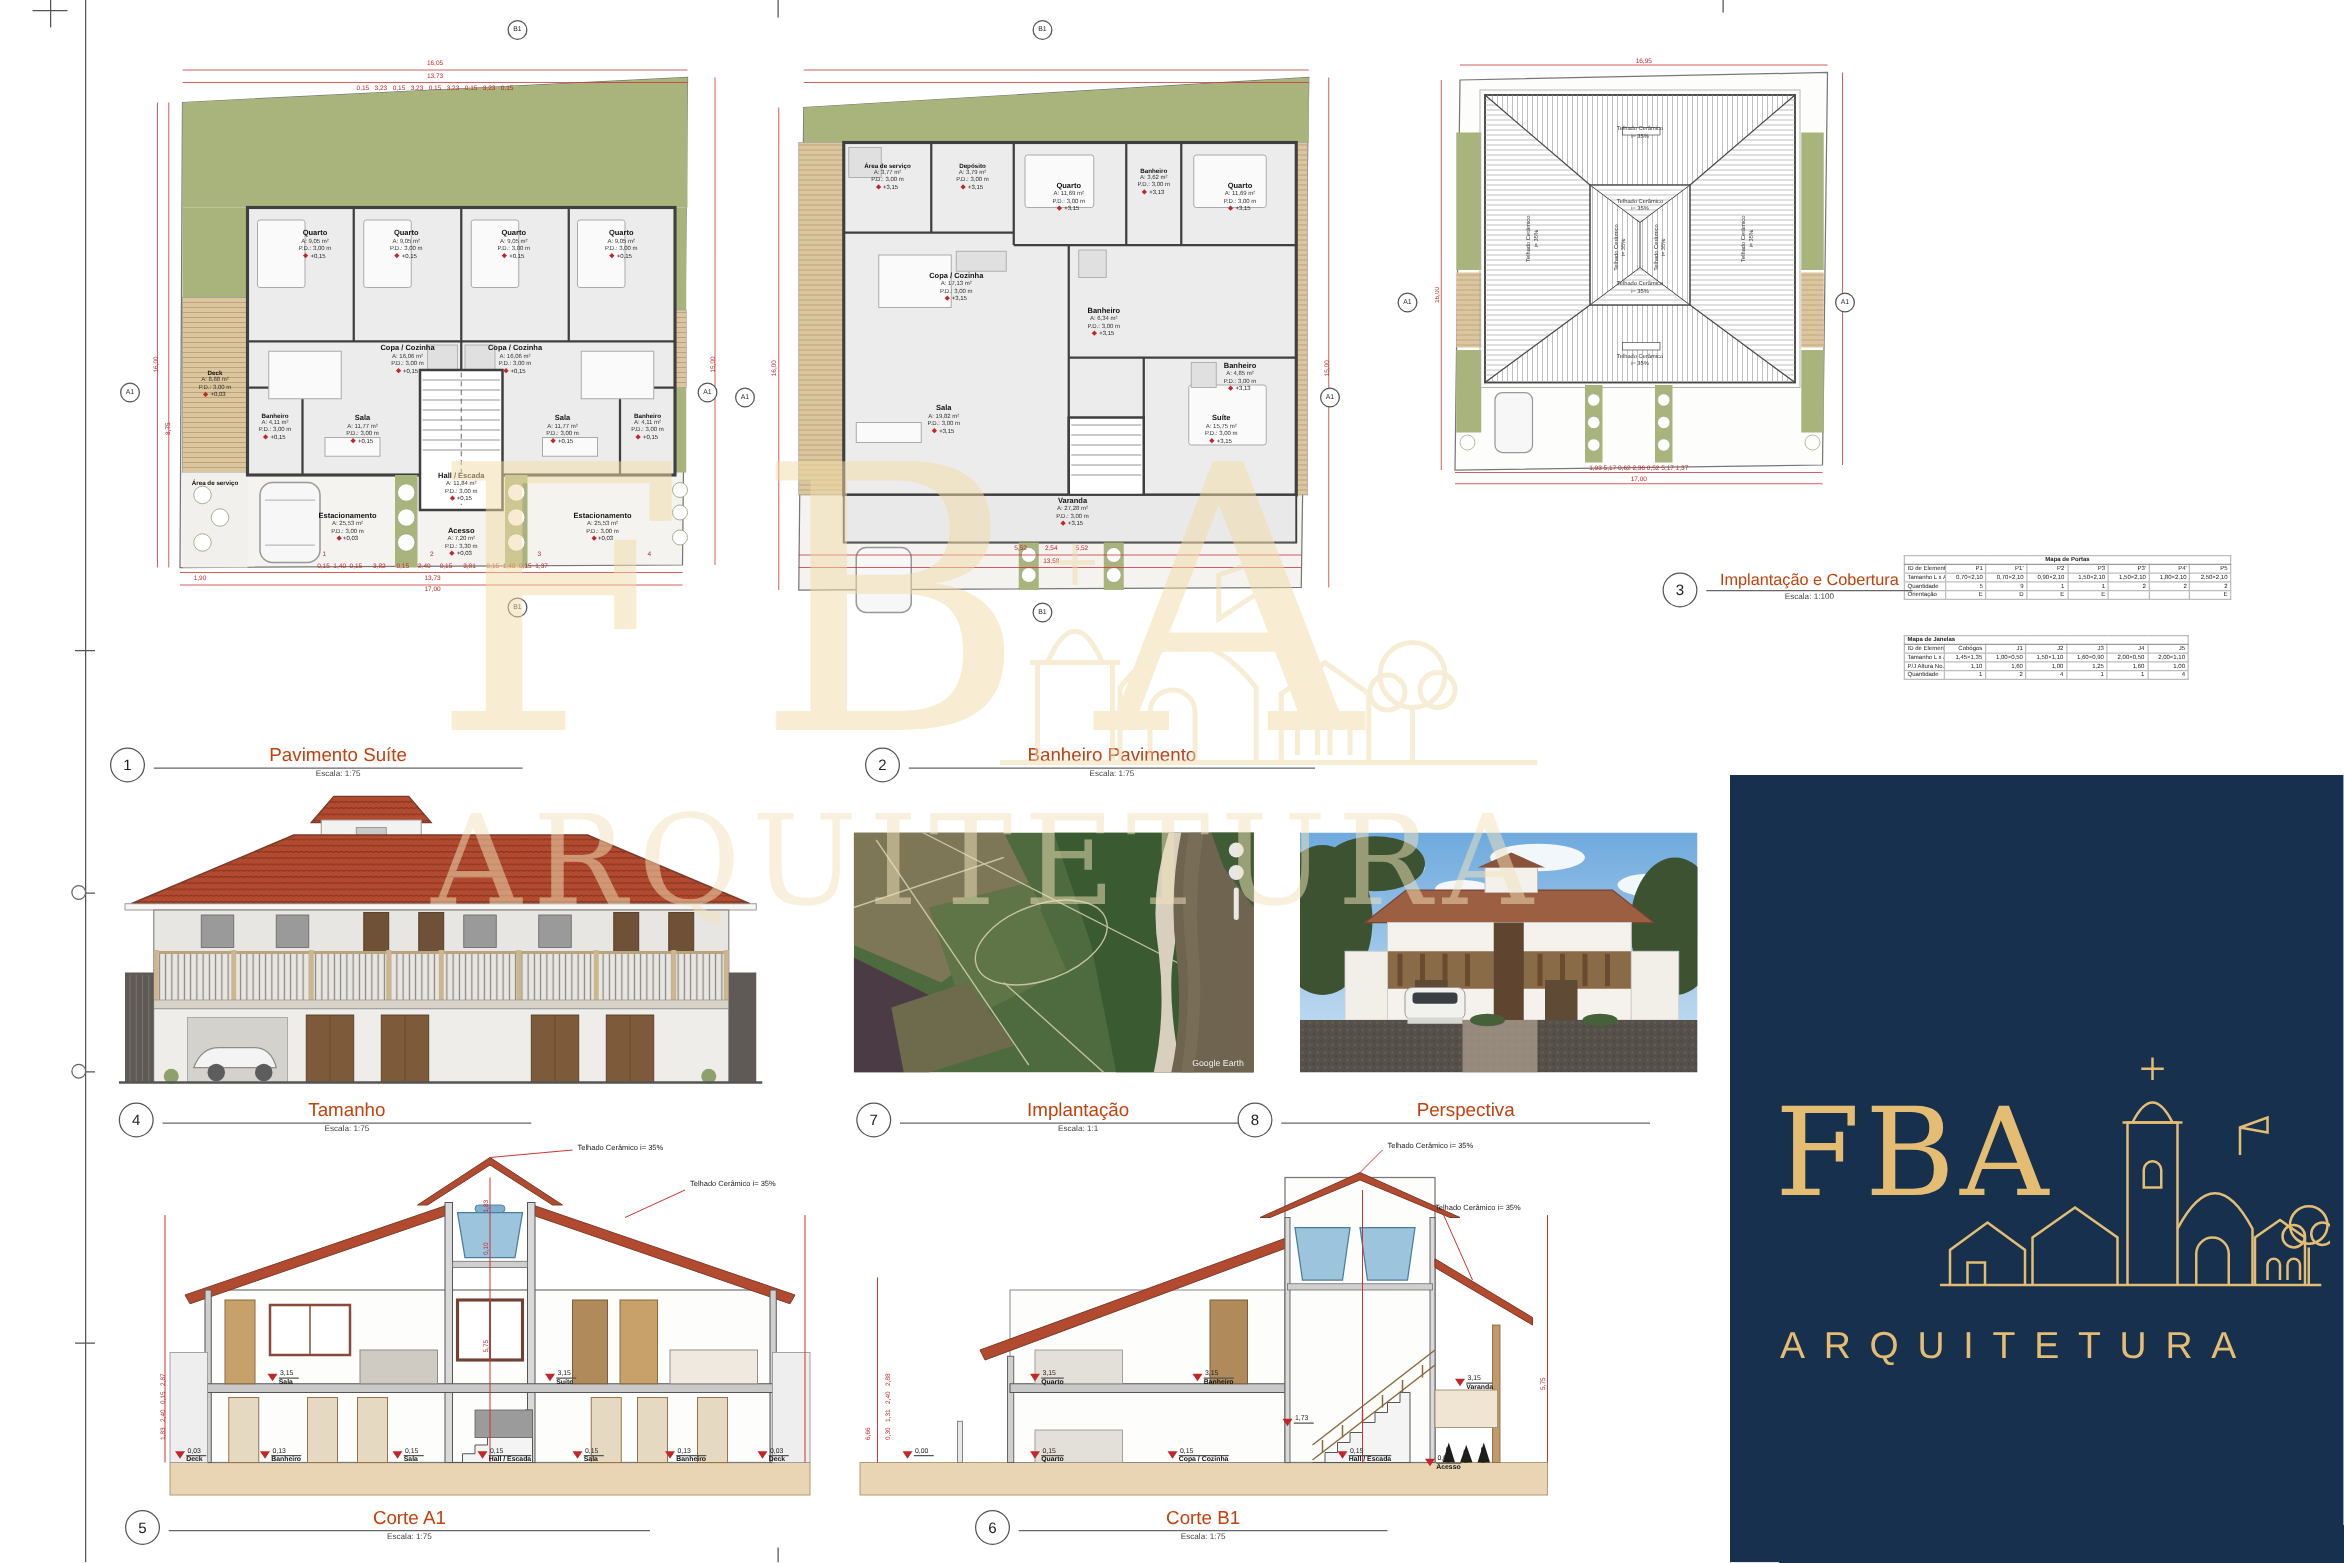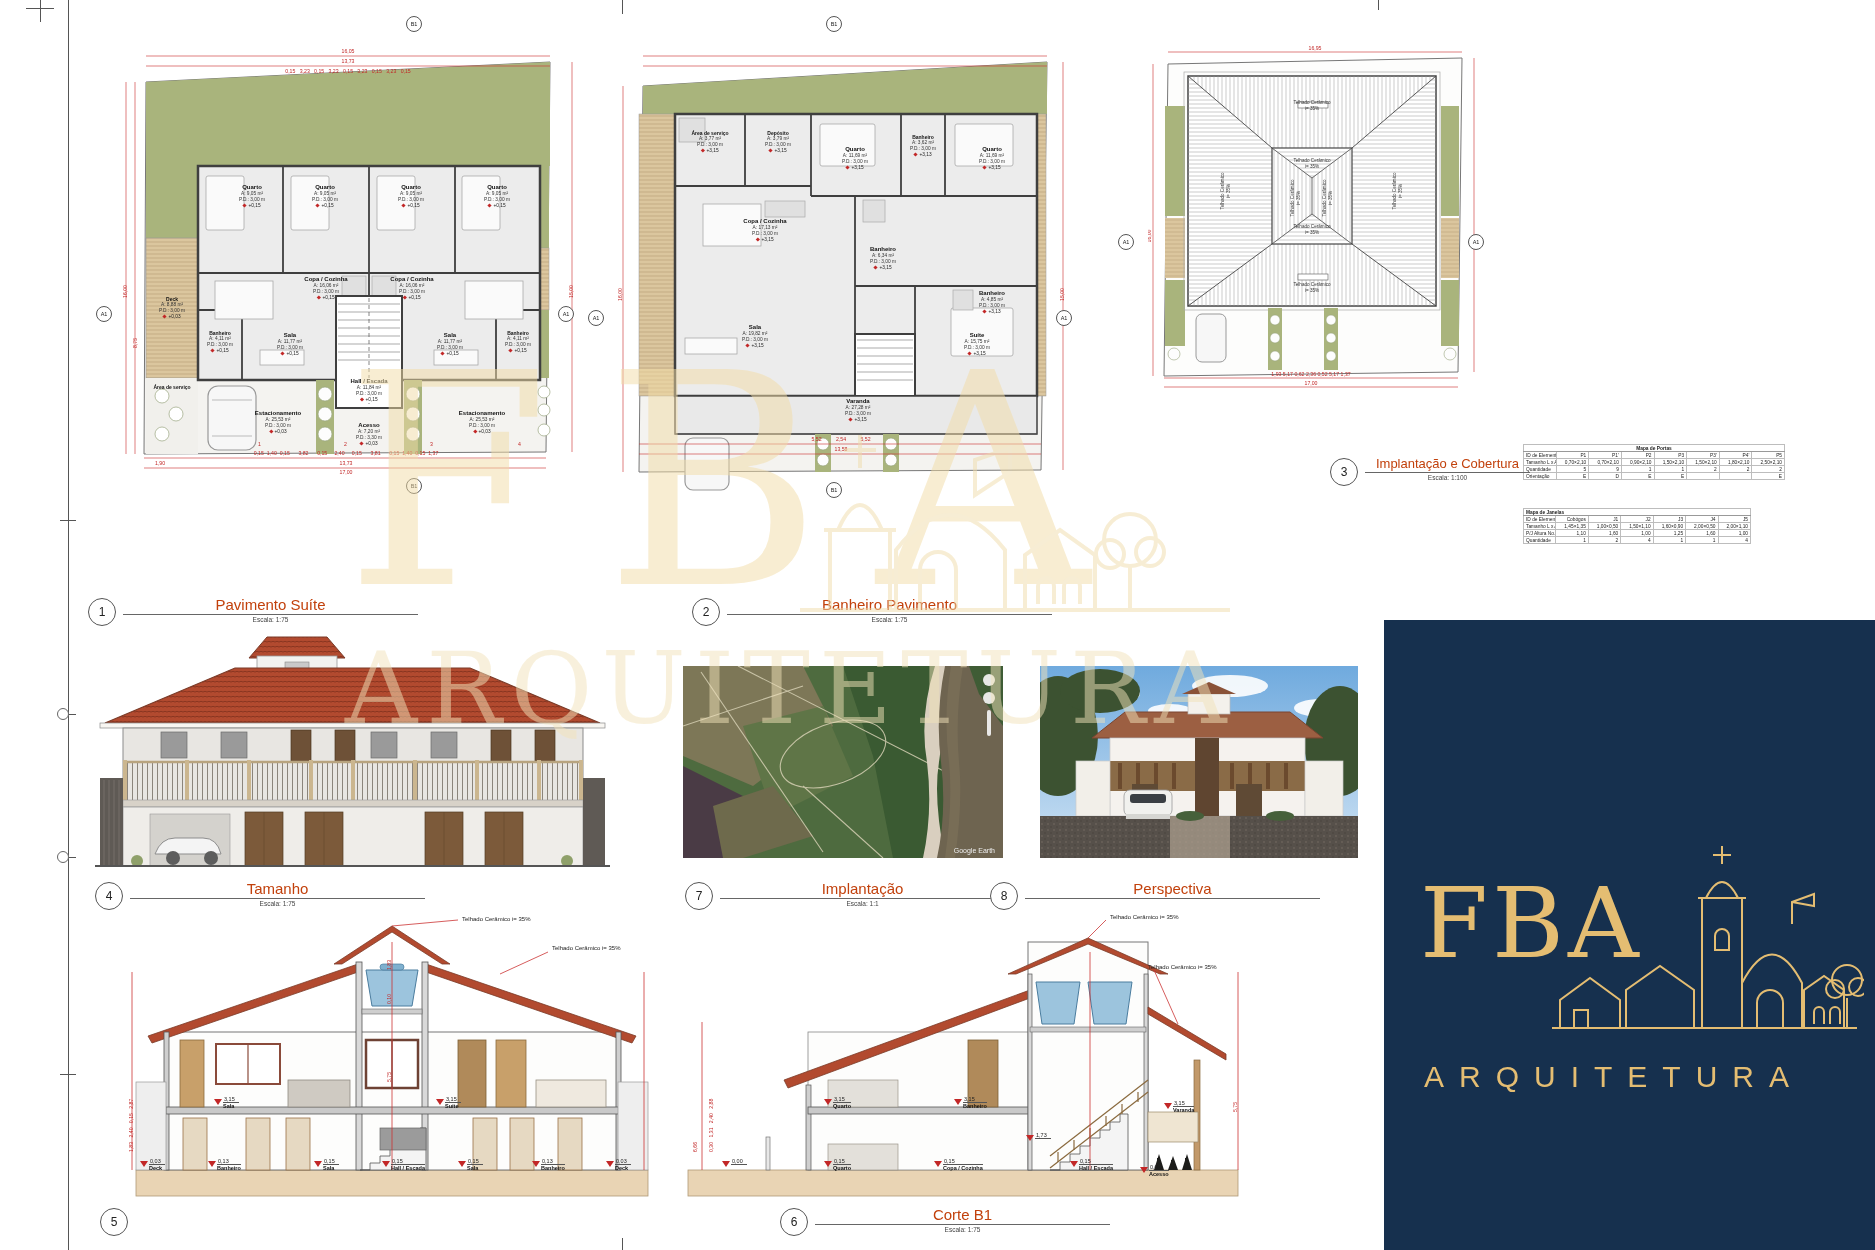--- a/index.html
+++ b/index.html
@@ -1067,20 +1067,24 @@
 </div>
 <div class="dt" style="left:990px;top:880px;width:330px;">
   <div class="dtc">8</div>
   <div class="dtt">
         <div class="dtl">Perspectiva</div>
         <div class="dts"></div>
       </div>
 </div>
 <div class="dt" style="left:100px;top:1206px;width:420px;">
   <div class="dtc">5</div>
+  <div class="dtt">
+        <div class="dtl">Corte A1</div>
+        <div class="dts">Escala: 1:75</div>
+      </div>
 </div>
 <div class="dt" style="left:780px;top:1206px;width:330px;">
   <div class="dtc">6</div>
   <div class="dtt">
         <div class="dtl">Corte B1</div>
         <div class="dts">Escala: 1:75</div>
       </div>
 </div>
 
 <div id="watermark">

